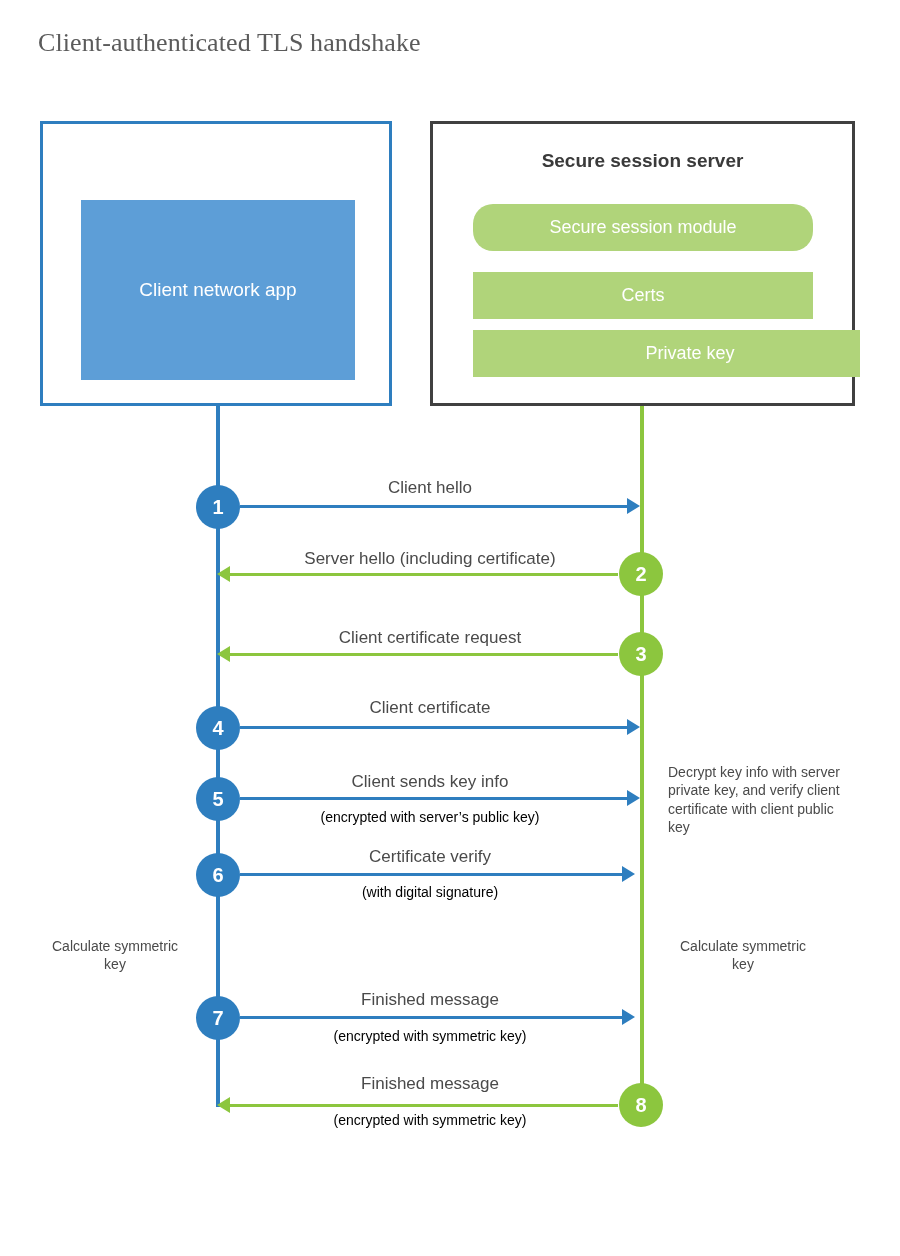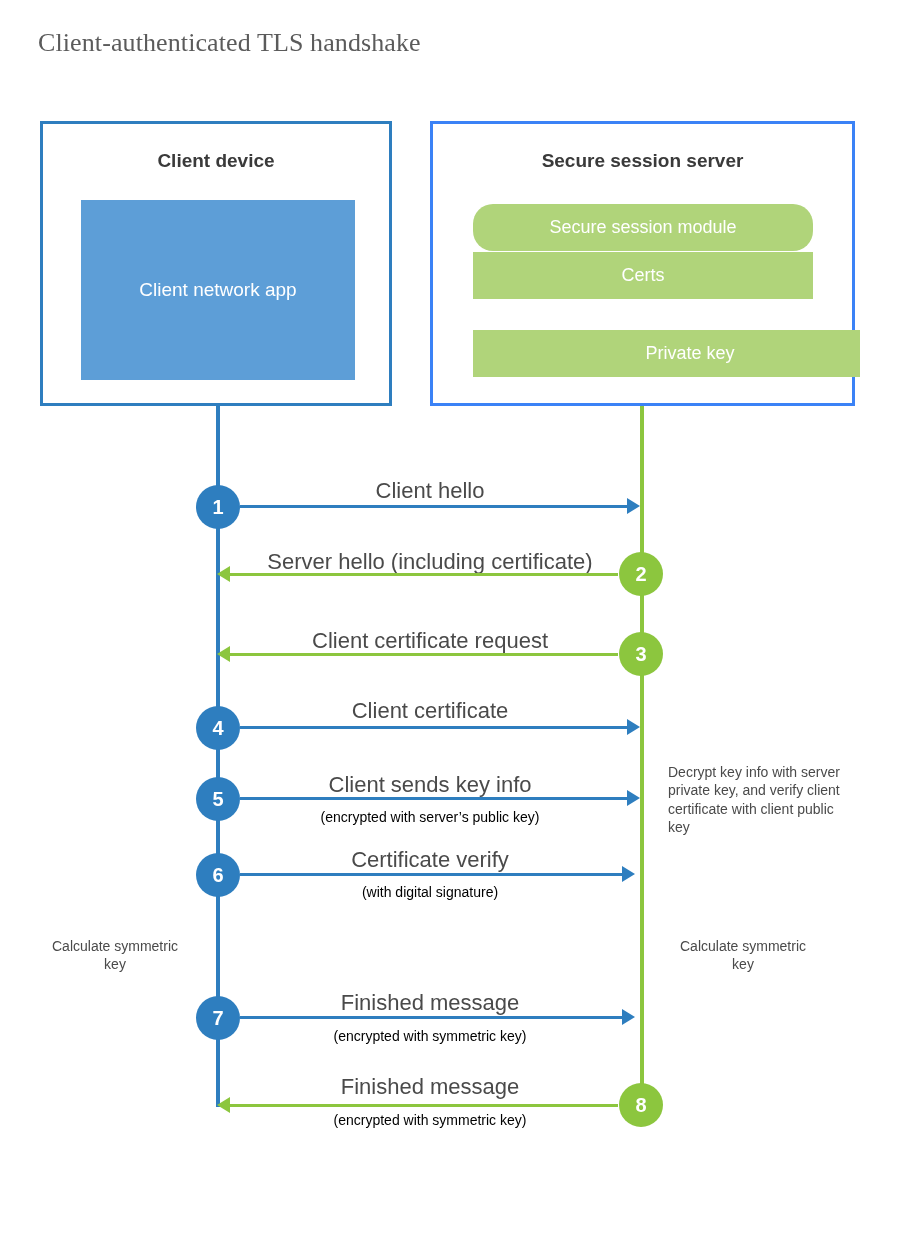--- a/index.html
+++ b/index.html
@@ -39,21 +39,21 @@
     top: 121px;
     width: 352px;
     height: 285px;
     border: 3px solid #2e7ebf;
   }
   #server-box {
     left: 430px;
     top: 121px;
     width: 425px;
     height: 285px;
-    border: 3px solid #3b82f6;
+    border: 3px solid #404040;
   }
   .participant-title {
     position: absolute;
     left: 0;
     right: 0;
     top: 26px;
     text-align: center;
     font-size: 19px;
     font-weight: bold;
     color: #3a3a3a;
@@ -81,21 +81,21 @@
     width: 340px;
     height: 47px;
     background: #b0d47a;
     display: flex;
     align-items: center;
     justify-content: center;
     color: #ffffff;
     font-size: 18px;
   }
   #server-sub-0 { top: 80px; border-radius: 20px; }
-  #server-sub-1 { top: 128px; }
+  #server-sub-1 { top: 148px; }
   #server-sub-2 { top: 206px; padding-left: 47px; }
 
   
   .lifeline {
     position: absolute;
     width: 4px;
   }
   #client-lifeline {
     left: 216px;
     top: 406px;
@@ -138,21 +138,21 @@
     color: #ffffff;
     font-size: 20px;
     font-weight: bold;
   }
   .step-circle.blue { background: #2e7ebf; }
   .step-circle.green { background: #8cc63e; }
 
   .msg-label {
     position: absolute;
     text-align: center;
-    font-size: 22px;
+    font-size: 17px;
     color: #4a4a4a;
     white-space: nowrap;
   }
   .msg-sublabel {
     position: absolute;
     text-align: center;
     font-size: 14px;
     color: #000000;
     white-space: nowrap;
   }
@@ -182,21 +182,20 @@
     width: 150px;
     text-align: center;
   }
 </style>
 </head>
 <body>
 
 <div id="page-title">Client-authenticated TLS handshake</div>
 
 <div class="participant-box" id="client-box">
-  <div class="participant-title">Client device</div>
   <div id="client-app">Client network app</div>
 </div>
 
 <div class="participant-box" id="server-box">
   <div class="participant-title">Secure session server</div>
   <div class="server-sub" id="server-sub-0">Secure session module</div>
   <div class="server-sub" id="server-sub-1">Certs</div>
   <div class="server-sub" id="server-sub-2">Private key</div>
 </div>
 

